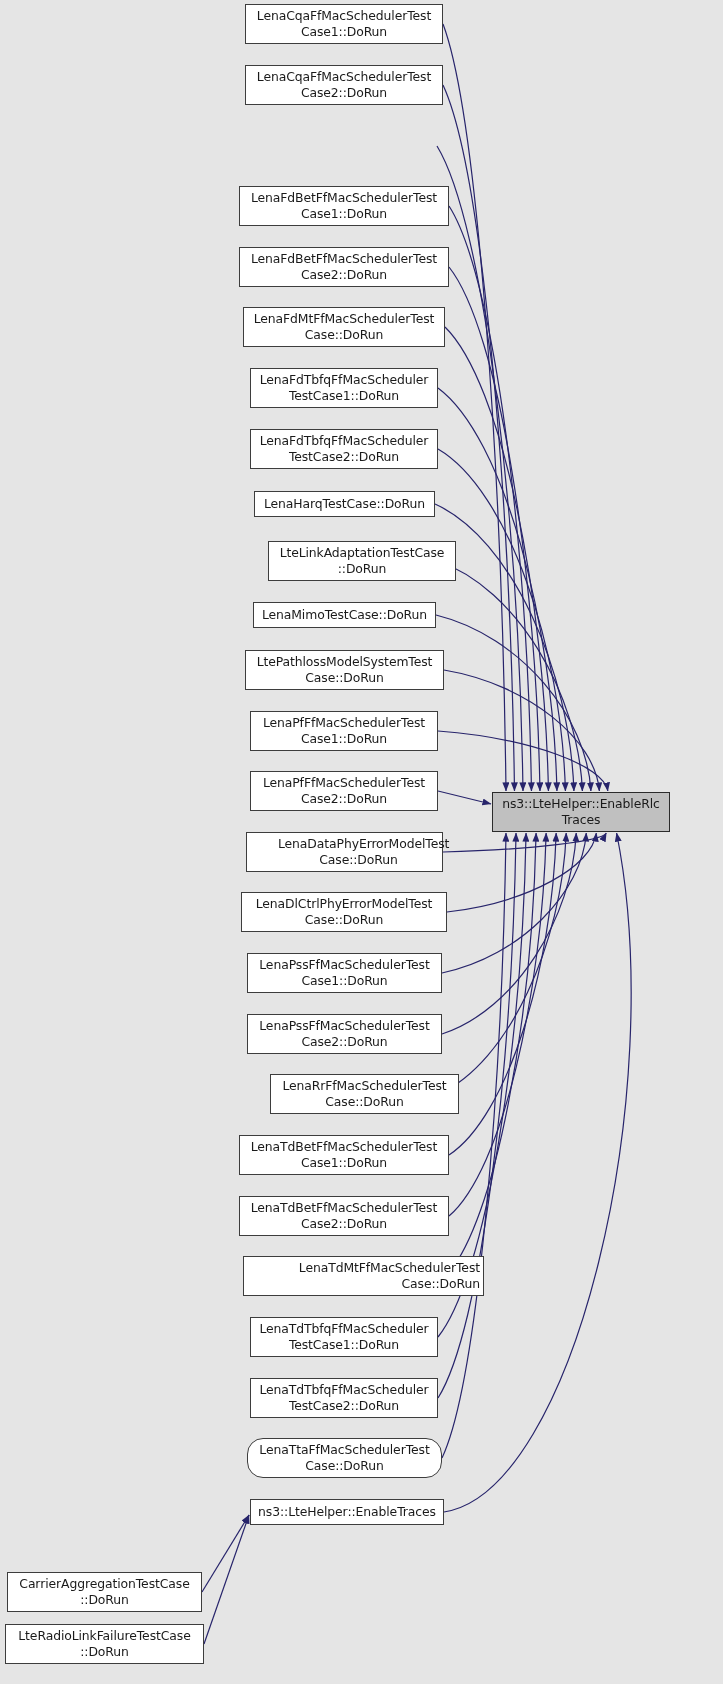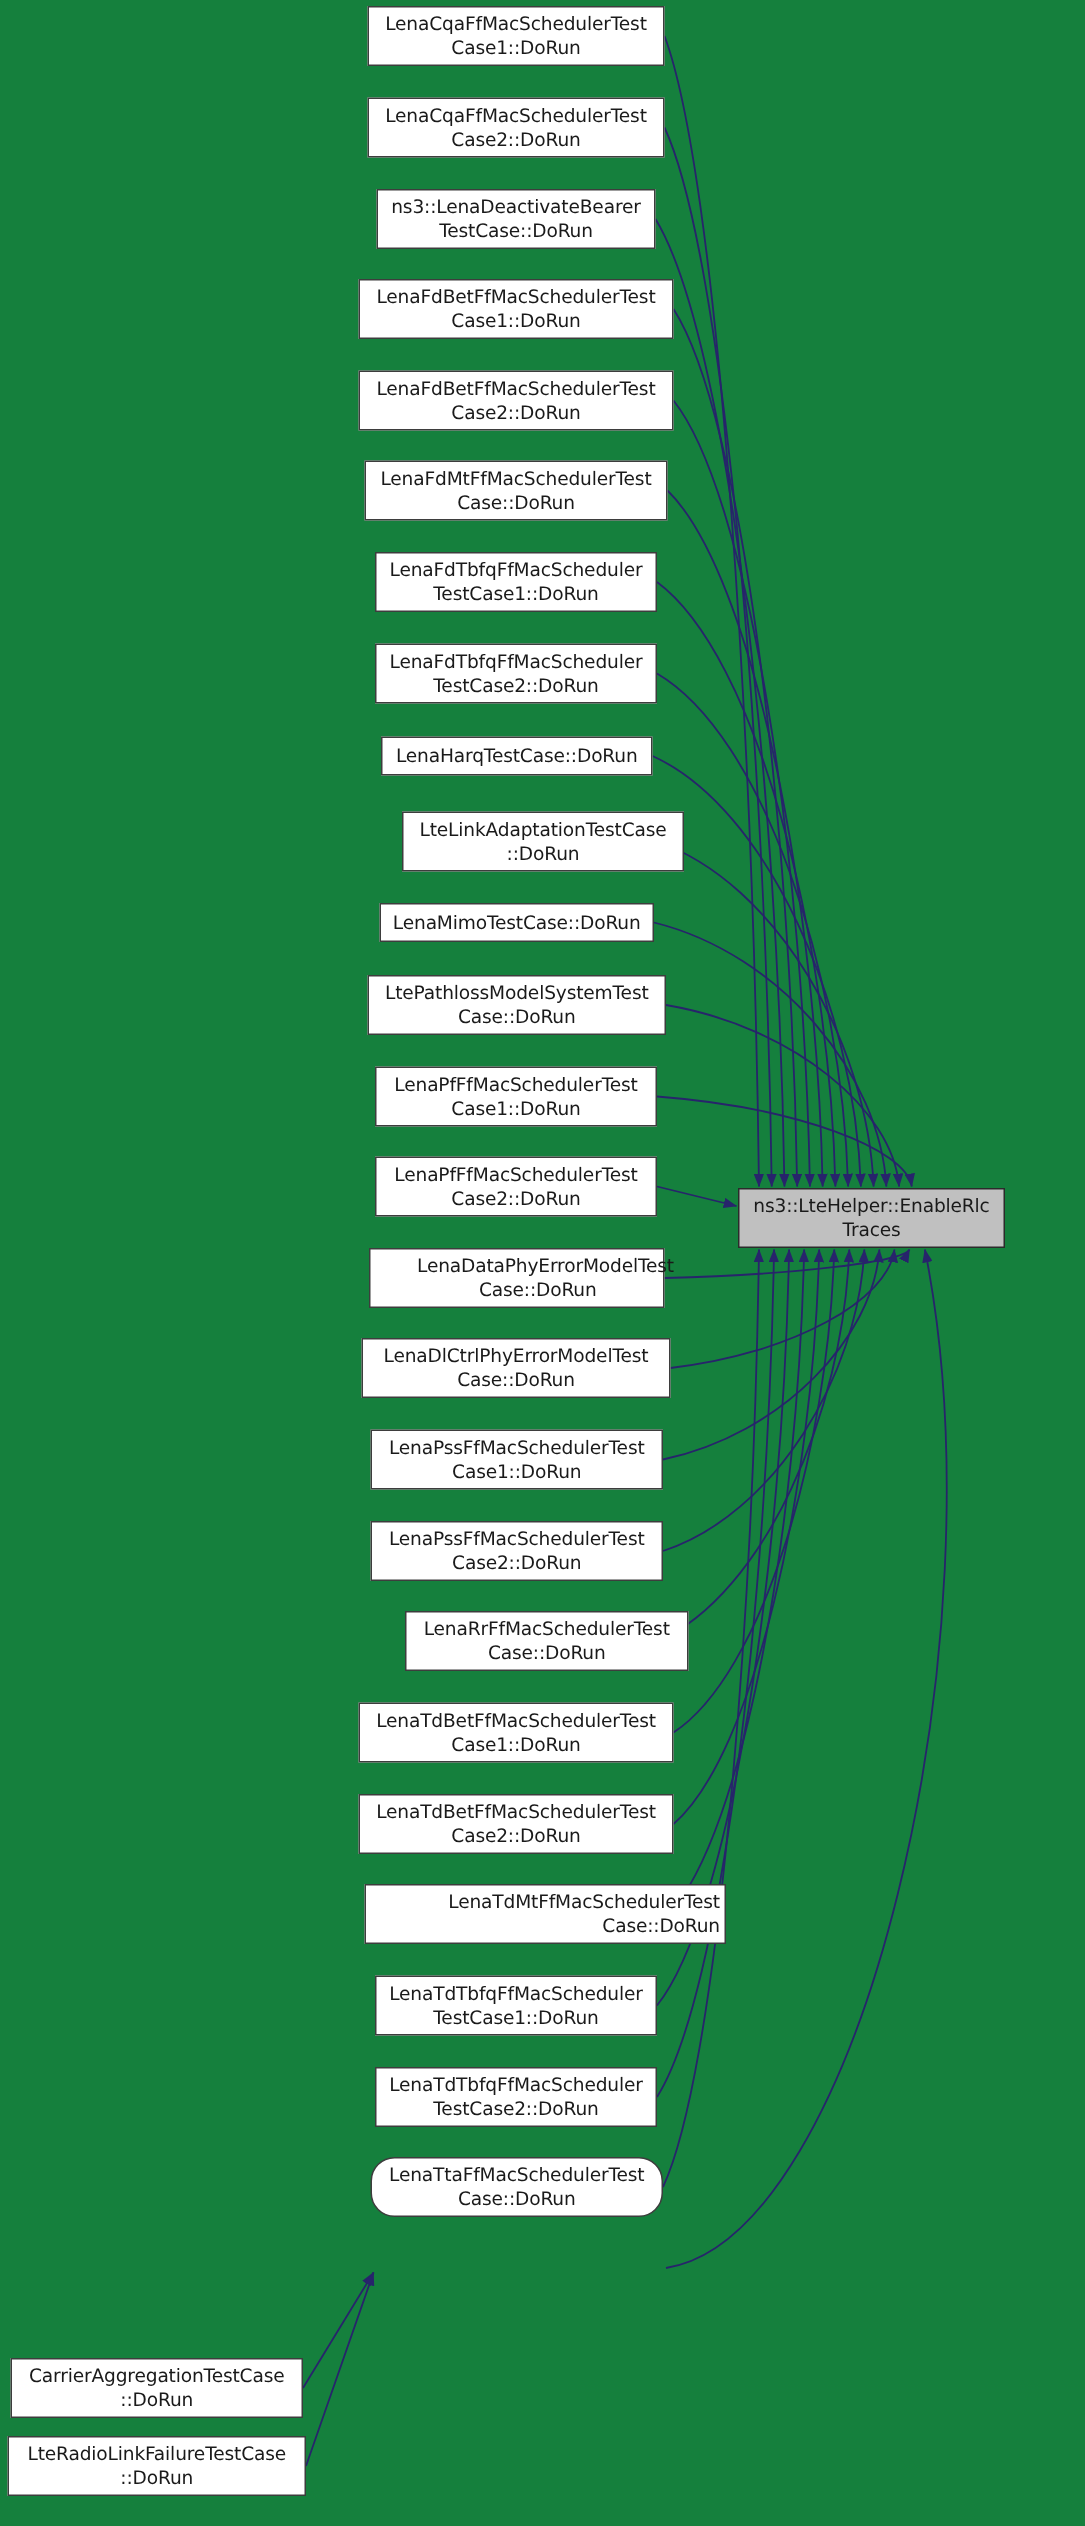--- a/index.html
+++ b/index.html
@@ -8,21 +8,21 @@
     background: #ffffff;
   }
   body {
     font-family: "DejaVu Sans", sans-serif;
   }
   #graph {
     position: relative;
     width: 723px;
     height: 1684px;
     overflow: hidden;
-    background: #15803d;
+    background: #e5e5e5;
   }
   #edge-layer {
     position: absolute;
     left: 0;
     top: 0;
     width: 723px;
     height: 1684px;
     pointer-events: none;
   }
   .node {
@@ -96,24 +96,20 @@
   </svg>
 
   <div class="node" style="left: 245px; top: 4px; width: 198px; height: 40px;">
     <span class="node-label">LenaCqaFfMacSchedulerTest
 Case1::DoRun</span>
   </div>
   <div class="node" style="left: 245px; top: 65px; width: 198px; height: 40px;">
     <span class="node-label">LenaCqaFfMacSchedulerTest
 Case2::DoRun</span>
   </div>
-  <div class="node" style="left: 251px; top: 126px; width: 186px; height: 40px;">
-    <span class="node-label">ns3::LenaDeactivateBearer
-TestCase::DoRun</span>
-  </div>
   <div class="node" style="left: 239px; top: 186px; width: 210px; height: 40px;">
     <span class="node-label">LenaFdBetFfMacSchedulerTest
 Case1::DoRun</span>
   </div>
   <div class="node" style="left: 239px; top: 247px; width: 210px; height: 40px;">
     <span class="node-label">LenaFdBetFfMacSchedulerTest
 Case2::DoRun</span>
   </div>
   <div class="node" style="left: 243px; top: 307px; width: 202px; height: 40px;">
     <span class="node-label">LenaFdMtFfMacSchedulerTest
@@ -196,19 +192,22 @@
 
   <div class="node" style="left: 7px; top: 1572px; width: 195px; height: 40px;">
     <span class="node-label">CarrierAggregationTestCase
 ::DoRun</span>
   </div>
   <div class="node" style="left: 5px; top: 1624px; width: 199px; height: 40px; text-align: center;">
     <span class="node-label">LteRadioLinkFailureTestCase
 ::DoRun</span>
   </div>
 
+  <div class="node" style="left: 250px; top: 1499px; width: 194px; height: 26px;">
+    <span class="node-label">ns3::LteHelper::EnableTraces</span>
+  </div>
 
   <div class="node highlight" style="left: 492px; top: 792px; width: 178px; height: 40px;">
     <span class="node-label">ns3::LteHelper::EnableRlc
 Traces</span>
   </div>
 
 </div>
 
 </body></html>

